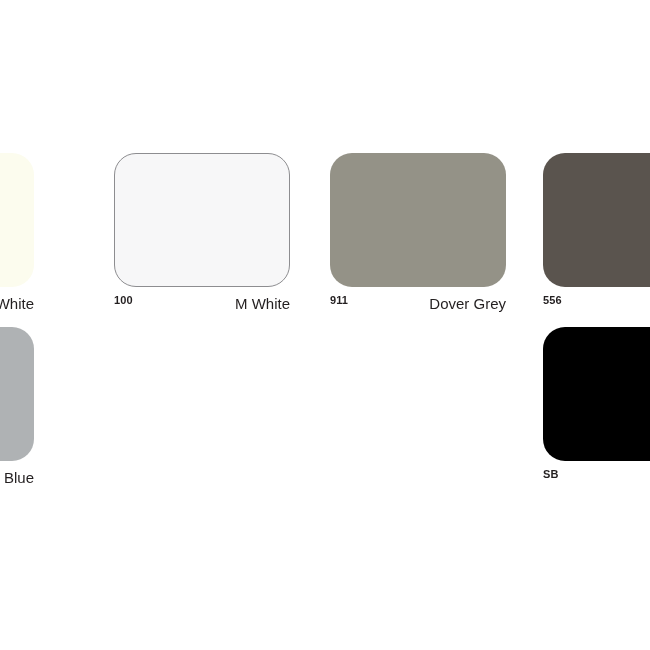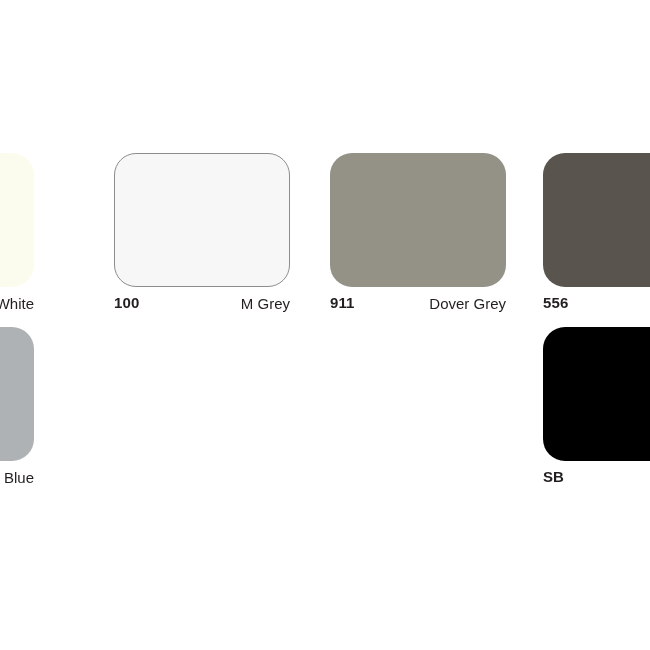--- a/index.html
+++ b/index.html
@@ -63,21 +63,21 @@
     left: 0;
     top: 141px;
     width: 176px;
     height: 26px;
   }
 
   .swatch-code {
     position: absolute;
     left: 0;
     top: 0;
-    font-size: 15px;
+    font-size: 11px;
     font-weight: bold;
     color: #231f20;
     letter-spacing: 0.1px;
     white-space: nowrap;
   }
 
   .swatch-name {
     position: absolute;
     right: 0;
     top: 1px;
@@ -99,21 +99,21 @@
       <div class="swatch-caption">
         <span class="swatch-code"></span>
         <span class="swatch-name">tural White</span>
       </div>
     </div>
 
     <div class="swatch-cell col-2">
       <div class="swatch-chip outlined" style="background-color: rgb(247, 247, 248);"></div>
       <div class="swatch-caption">
         <span class="swatch-code">100</span>
-        <span class="swatch-name">M Grey</span>
+        <span class="swatch-name">M White</span>
       </div>
     </div>
 
     <div class="swatch-cell col-3">
       <div class="swatch-chip" style="background-color: rgb(148, 146, 135);"></div>
       <div class="swatch-caption">
         <span class="swatch-code">911</span>
         <span class="swatch-name">Dover Grey</span>
       </div>
     </div>

